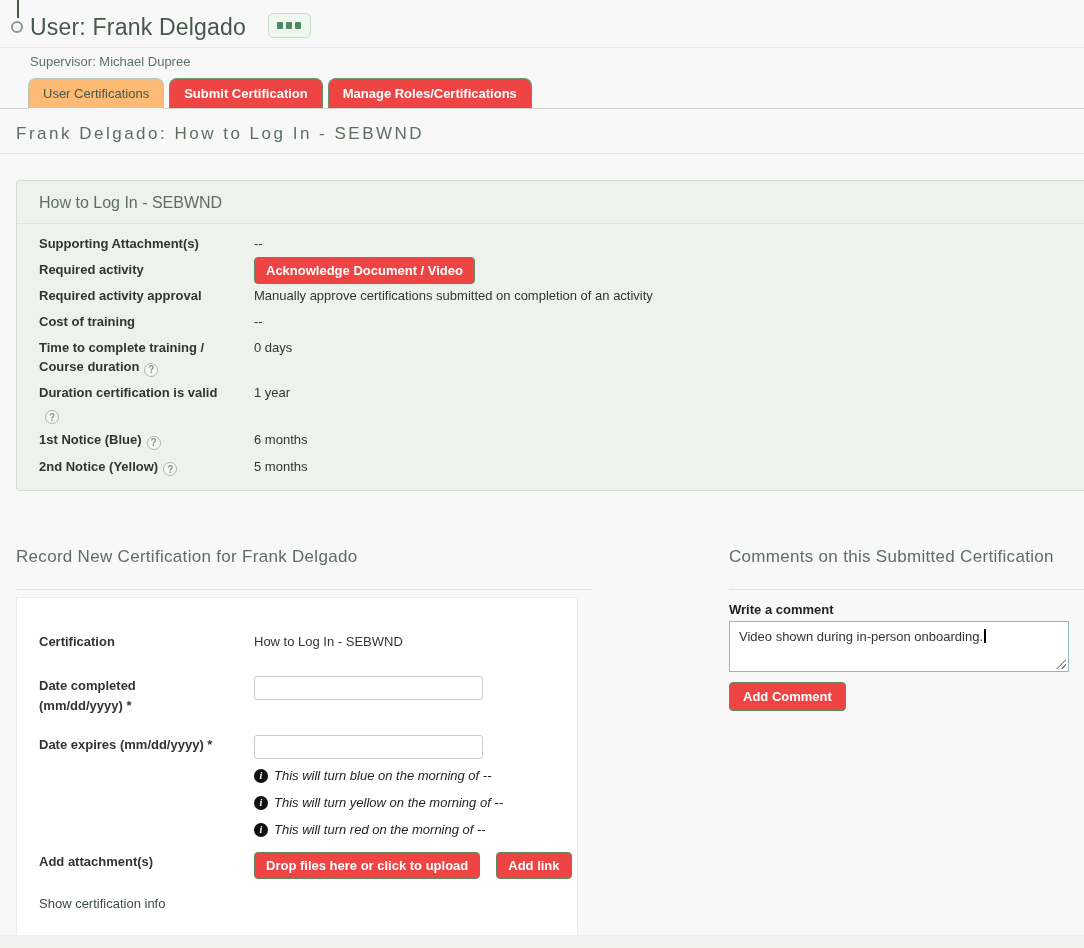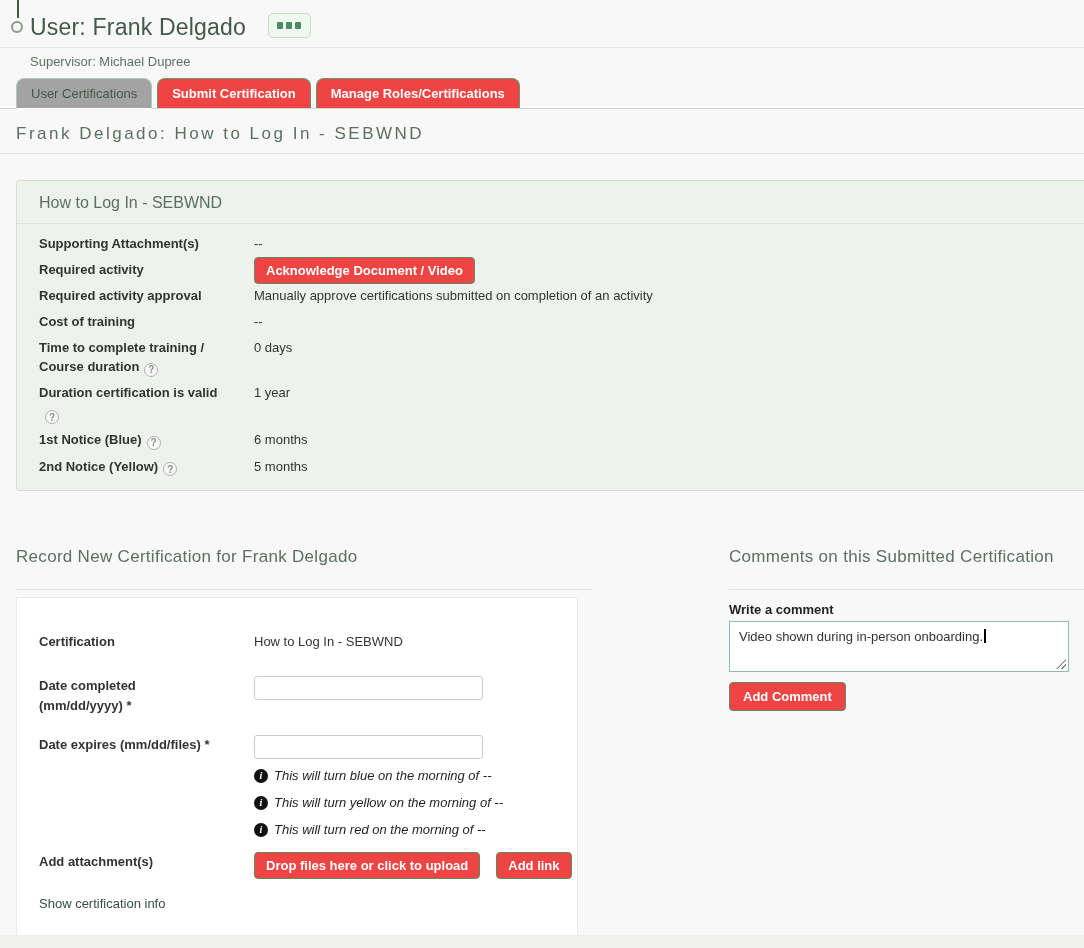--- a/index.html
+++ b/index.html
@@ -14,21 +14,21 @@
   .caret-artifact { position:absolute; left:17px; top:0; width:2px; height:18px; background:#3d5c45; }
   .title-bar { position:relative; padding:14px 28px 6px 16px; border-bottom:1px solid #e5e5e3; }
   .status-circle { position:absolute; left:11px; top:21px; width:12px; height:12px; border:2px solid #8a9a8e; border-radius:50%; background:transparent; }
   .user-title { display:inline-block; margin:0 0 0 14px; font-size:23px; font-weight:400; color:#44584b; letter-spacing:.2px; vertical-align:middle; }
   .more-btn { display:inline-flex; align-items:center; justify-content:center; gap:3px; margin-left:18px; width:43px; height:25px; background:#eef8ee; border:1px solid #c6dfc6; border-radius:5px; cursor:pointer; vertical-align:middle; position:relative; top:-2px; }
   .more-btn .dot { width:6px; height:7px; background:#4c8a61; border-radius:1px; display:inline-block; }
   .supervisor { margin:6px 16px 0 30px; font-size:13px; color:#5f7065; }
   
   .tabs { display:flex; align-items:flex-end; margin-top:9px; padding-left:16px; border-bottom:1px solid #d6d3ce; }
   .tab { height:30px; line-height:29px; padding:0 14px; margin-right:5px; font-size:13px; border-radius:8px 8px 0 0; cursor:pointer; white-space:nowrap; }
-  .tab.active { background:#a3a3a3; border:1px solid #b9c9b9; border-bottom:1px solid #fff; margin-bottom:-1px; height:31px; color:#44584b; position:relative; z-index:2; }
+  .tab.active { background:#fdba74; border:1px solid #b9c9b9; border-bottom:1px solid #fff; margin-bottom:-1px; height:31px; color:#44584b; position:relative; z-index:2;margin-left:12px; }
   .tab.inactive { background:#ef4444; border:1px solid #68956a; border-bottom:none; color:#fff; font-weight:bold; }
   
   .page-heading { margin:0; padding:15px 16px 9px 16px; border-bottom:1px solid #e3e3e1; font-size:17px; font-weight:400; letter-spacing:2.5px; color:#5d6f63; }
   
   .panel { margin:26px -4px 0 16px; background:#edf2ed; border:1px solid #d9dcd6; border-radius:3px; }
   .panel-header { padding:13px 22px 11px; font-size:16px; color:#5d6f63; border-bottom:1px solid #dfe5df; }
   .panel-body { padding:10px 22px 14px; }
   .prow { display:flex; align-items:flex-start; margin-bottom:7px; line-height:19px; }
   .plabel { width:215px; flex-shrink:0; font-weight:bold; color:#333; padding-right:8px; }
   .pvalue { color:#333; }
@@ -141,21 +141,21 @@
       <div class="frow" style="margin-bottom:19px;">
         <div class="flabel">
           <div>Date completed</div>
           <div>(mm/dd/yyyy) *</div>
         </div>
         <div class="fvalue">
           <input class="text-input" type="text" value="" style="">
         </div>
       </div>
       <div class="frow" style="margin-bottom:12px;">
-        <div class="flabel">Date expires (mm/dd/files) *</div>
+        <div class="flabel">Date expires (mm/dd/yyyy) *</div>
         <div class="fvalue">
           <input class="text-input" type="text" value="" style="">
           <div class="note">
               <span class="info-icon">i</span>
               <span>This will turn blue on the morning of --</span>
             </div>
           <div class="note">
               <span class="info-icon">i</span>
               <span>This will turn yellow on the morning of --</span>
             </div>

